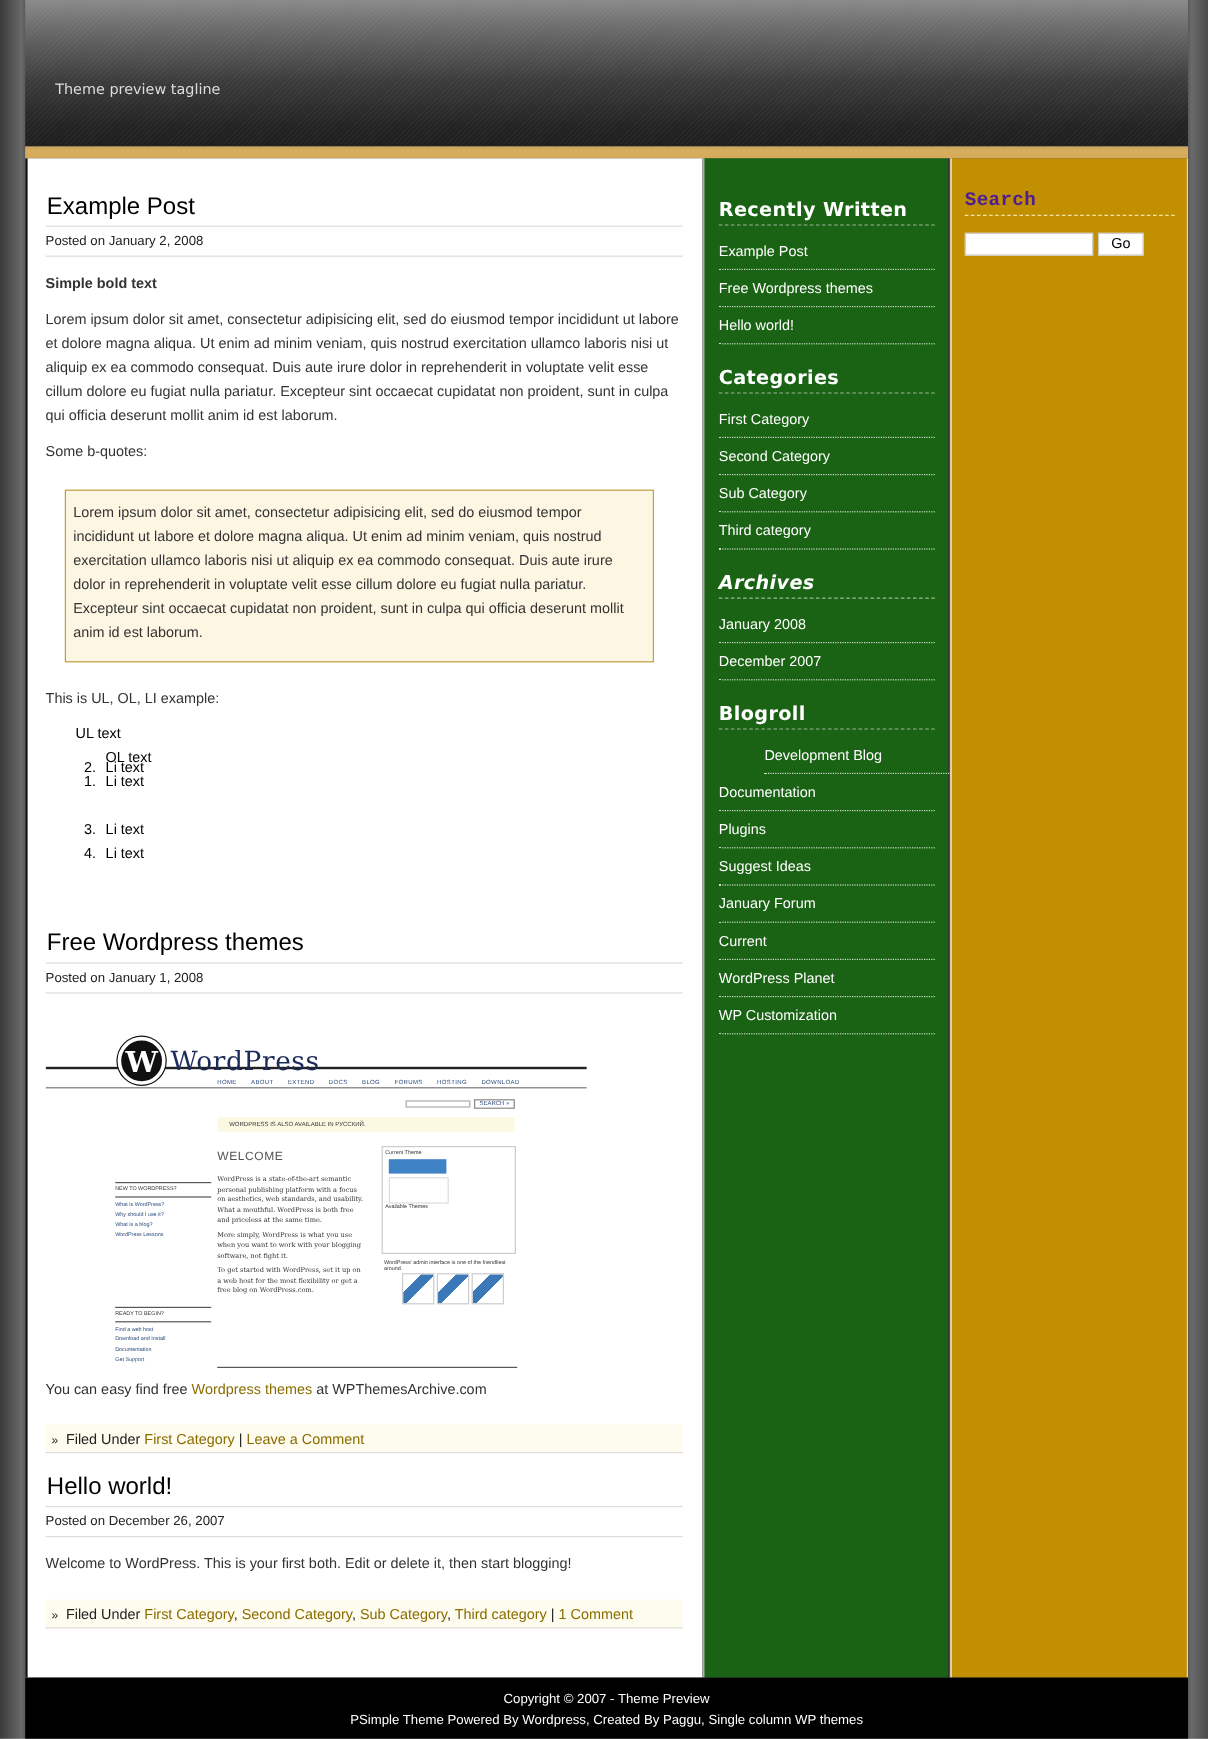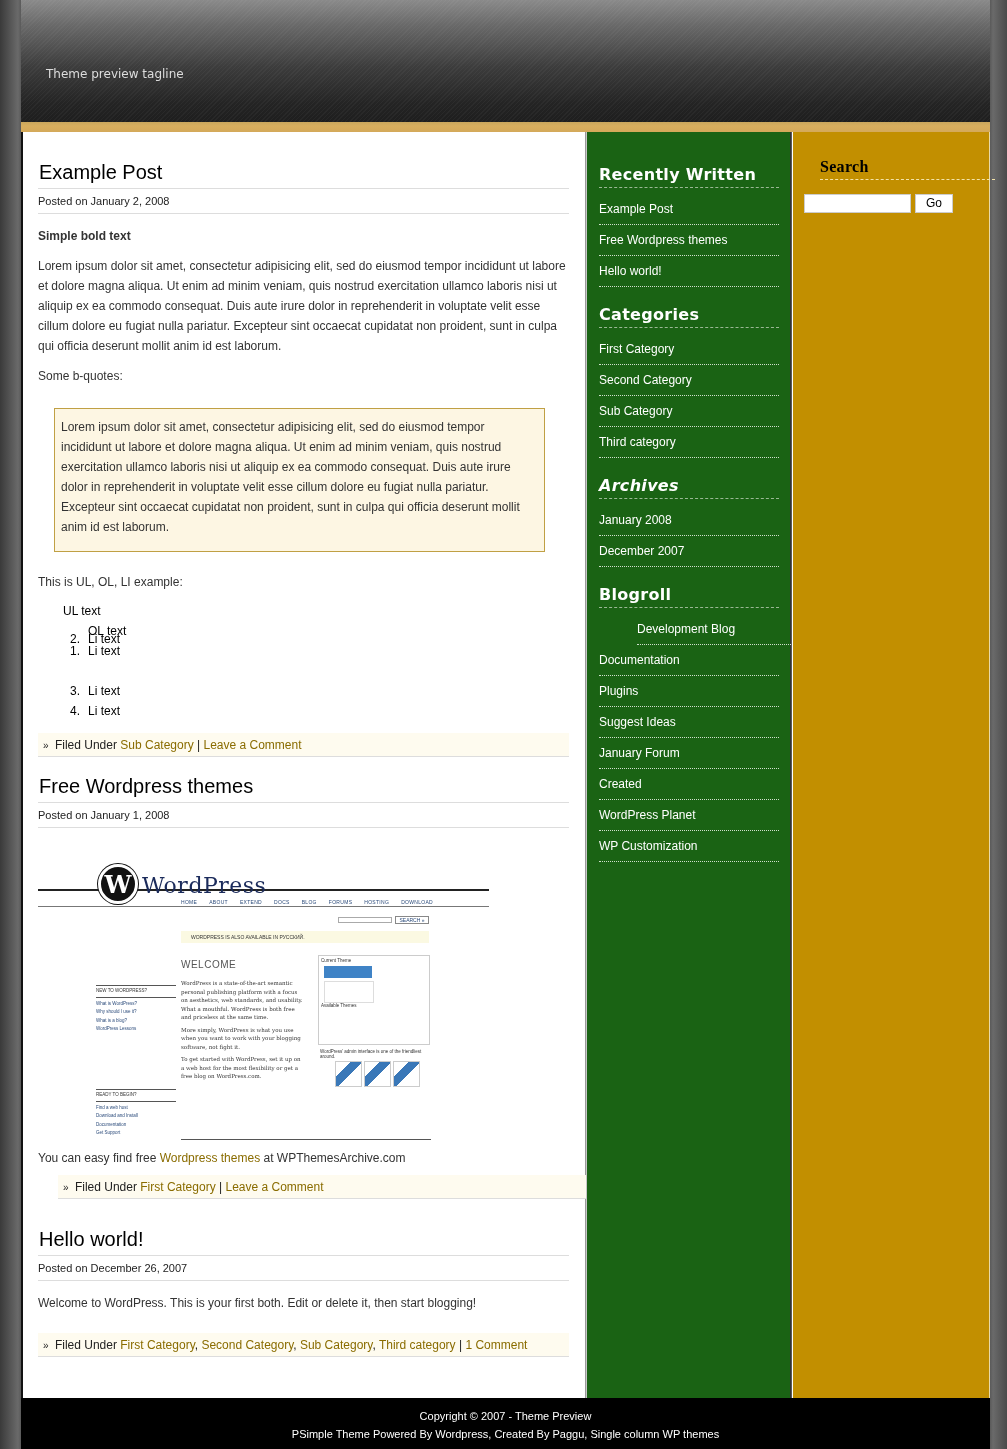--- a/index.html
+++ b/index.html
@@ -80,22 +80,22 @@
       position: absolute; left: 12px; width: 180px;
       font-family: "DejaVu Sans", sans-serif; font-weight: bold; font-size: 16px; color: #fff;
       border-bottom: 1px dashed #9ab894; padding-bottom: 3px; letter-spacing: 0.3px;
     }
     .side-item {
       position: absolute; left: 12px; width: 180px; height: 31px;
       font-size: 12px; color: #fff; border-bottom: 1px dotted #cfe0cc; line-height: 31px; text-decoration: none; display: block;
     }
     .search-h {
       position: absolute; left: 11px; top: 26px; width: 175px;
-      font-family: Liberation Serif, serif; font-weight: bold; font-size: 16px; color: #000000;
-      border-bottom: 1px dashed #f3e3a8; padding-bottom: 3px; letter-spacing: 0.3px; margin-left: 16px;
+      font-family: Liberation Mono, monospace; font-weight: bold; font-size: 16px; color: #4c1d95;
+      border-bottom: 1px dashed #f3e3a8; padding-bottom: 3px; letter-spacing: 0.3px;
     }
     .search-input {
       position: absolute; left: 11px; top: 62px; width: 107px; height: 19px;
       background: #fff; border: 1px solid #ccc; font-size: 12px;
     }
     .search-btn {
       position: absolute; left: 122px; top: 62px; width: 38px; height: 19px;
       background: #fff; border: 1px solid #ccc; font-size: 12px; color: #000;
       font-family: "Liberation Sans", sans-serif; text-align: center; line-height: 17px;
     }
@@ -139,27 +139,20 @@
         <p style="position:absolute;top:206px;left:0;">Some b-quotes:</p>
         <div class="bquote" style="top:248px;left:16px;width:491px;height:144px;">Lorem ipsum dolor sit amet, consectetur adipisicing elit, sed do eiusmod tempor incididunt ut labore et dolore magna aliqua. Ut enim ad minim veniam, quis nostrud exercitation ullamco laboris nisi ut aliquip ex ea commodo consequat. Duis aute irure dolor in reprehenderit in voluptate velit esse cillum dolore eu fugiat nulla pariatur. Excepteur sint occaecat cupidatat non proident, sunt in culpa qui officia deserunt mollit anim id est laborum.</div>
         <p style="position:absolute;top:412px;left:0;">This is UL, OL, LI example:</p>
         <div class="listline" style="top:444px;left:25px;">UL text</div>
         <div class="listline" style="top:464px;left:50px;">OL text</div>
         <div class="listline" style="top:484px;left:32px;text-align:center;"><span>1.</span><span style="margin-left:8px;">Li text</span></div>
         <div class="listline" style="top:472px;left:32px;text-align:right;"><span>2.</span><span style="margin-left:8px;">Li text</span></div>
         <div class="listline" style="top:524px;left:32px;"><span>3.</span><span style="margin-left:8px;">Li text</span></div>
         <div class="listline" style="top:544px;left:32px;"><span>4.</span><span style="margin-left:8px;">Li text</span></div>
       </div>
-      <div class="filed" style="top:573px;">
-        <span class="raquo">»</span>
-        <span>Filed Under</span>
-        <a class="gold">Sub Category</a>
-        <span>|</span>
-        <a class="gold">Leave a Comment</a>
-      </div>
     </div>
 
     <div class="post" style="top:642px;">
       <a class="post-title">Free Wordpress themes</a>
       <div class="post-date">Posted on January 1, 2008</div>
 
       <div class="wpshot">
         <div class="hline" style="left:0;top:30px;width:451px;"></div>
         <div class="hline" style="left:0;top:47px;width:451px;background:#777;height:1px;"></div>
         <div class="wp-logo-circle">W</div>
@@ -210,21 +203,21 @@
             <div></div>
         </div>
         <div class="hline" style="left:143px;top:280px;width:250px;height:1px;background:#555;"></div>
       </div>
 
       <p style="position:absolute;top:374px;left:0;font-size:12px;line-height:20px;color:#333;">
         <span>You can easy find free</span>
         <a class="gold">Wordpress themes</a>
         <span>at WPThemesArchive.com</span>
       </p>
-      <div class="filed" style="top:401px;margin-left:20px;">
+      <div class="filed" style="top:413px;">
         <span class="raquo">»</span>
         <span>Filed Under</span>
         <a class="gold">First Category</a>
         <span>|</span>
         <a class="gold">Leave a Comment</a>
       </div>
     </div>
 
     <div class="post" style="top:1095px;">
       <a class="post-title">Hello world!</a>
@@ -258,21 +251,21 @@
     <div class="side-h" style="top:344px;font-style:italic;">Archives</div>
     <a class="side-item" style="top:373px;">January 2008</a>
     <a class="side-item" style="top:404px;">December 2007</a>
 
     <div class="side-h" style="top:453px;">Blogroll</div>
     <a class="side-item" style="top:482px;margin-left:38px;">Development Blog</a>
     <a class="side-item" style="top:513px;">Documentation</a>
     <a class="side-item" style="top:544px;">Plugins</a>
     <a class="side-item" style="top:575px;">Suggest Ideas</a>
     <a class="side-item" style="top:606px;">January Forum</a>
-    <a class="side-item" style="top:637px;">Created</a>
+    <a class="side-item" style="top:637px;">Current</a>
     <a class="side-item" style="top:668px;">WordPress Planet</a>
     <a class="side-item" style="top:699px;">WP Customization</a>
   </div>
 
   <div id="sidebar2">
     <div class="search-h">Search</div>
     <input class="search-input" type="text" value="" style="">
     <button class="search-btn">Go</button>
   </div>
 

